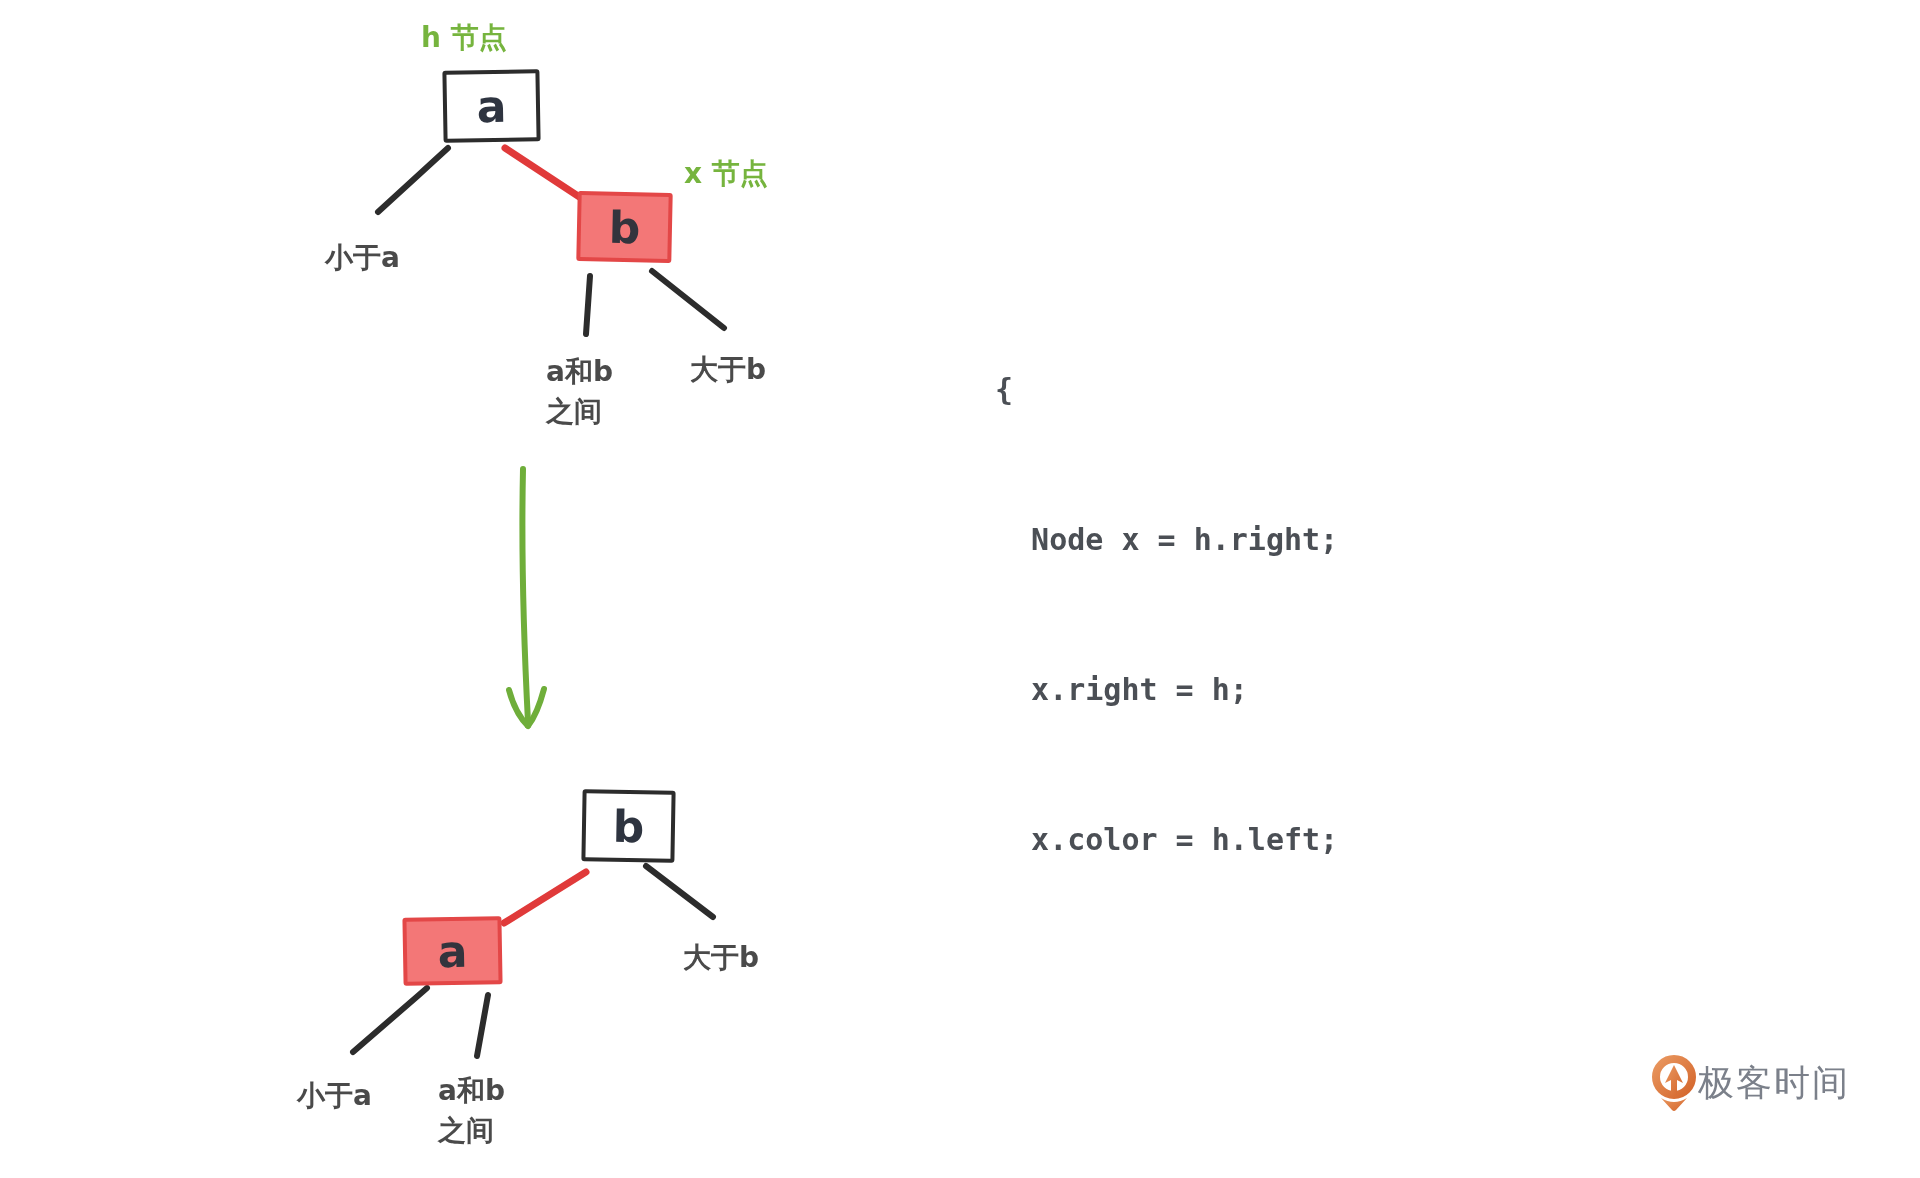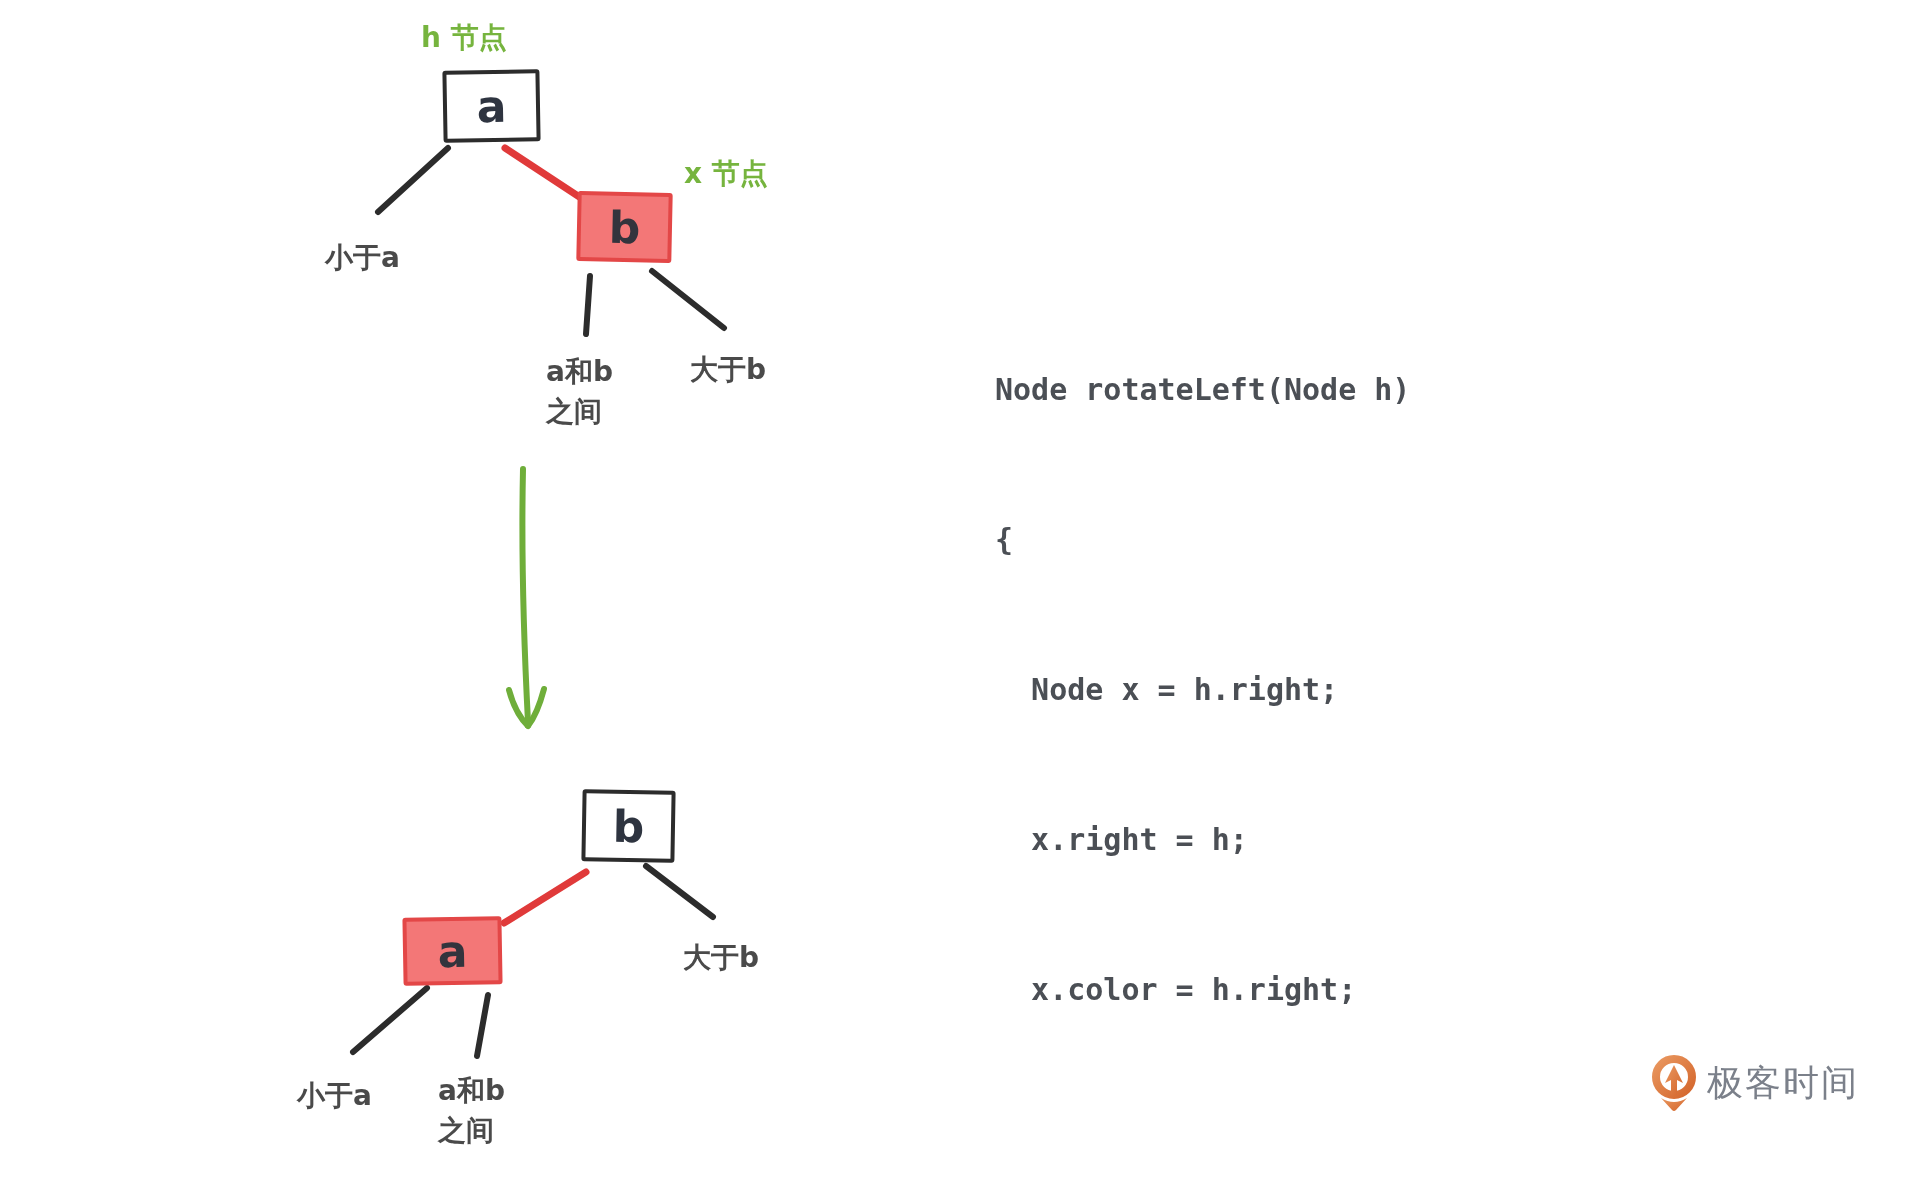--- a/index.html
+++ b/index.html
@@ -38,21 +38,21 @@
     font-family:"DejaVu Sans Mono","Liberation Mono",monospace;
     font-size:30px;line-height:50px;
     color:var(--code-text);
     white-space:pre;
     font-weight:600;
   }
   .code-line{height:50px;}
 
   .logo{
     position:absolute;left:1650px;top:1054px;z-index:2;
-    display:flex;align-items:center;gap:9px;
+    display:flex;align-items:center;
   }
   .logo-text{
     font-size:36px;color:var(--logo-text);
     letter-spacing:2px;font-weight:500;
   }
 </style>
 </head>
 <body>
 
 <div class="canvas">
@@ -100,25 +100,24 @@
   <div class="node-box node-red" style="left:403px;top:917px;width:99px;height:68px;transform:rotate(-1deg);">a</div>
 
   <div class="lbl" style="left:297px;top:1076px;">小于a</div>
 
   <div class="lbl lbl-center" style="left:438px;top:1071px;width:80px;">a和b
 之间</div>
 
   <div class="lbl" style="left:683px;top:938px;">大于b</div>
 
   <div class="code-block">
-    <div class="code-line">Node rotateLeft(Node h)</div>
     <div class="code-line">{</div>
     <div class="code-line">  Node x = h.right;</div>
     <div class="code-line">  x.right = h;</div>
-    <div class="code-line">  x.color = h.right;</div>
+    <div class="code-line">  x.color = h.left;</div>
     
     
     
     
     
     
   </div>
 
   <div class="logo">
     <svg width="48" height="58" viewBox="0 0 48 58">

